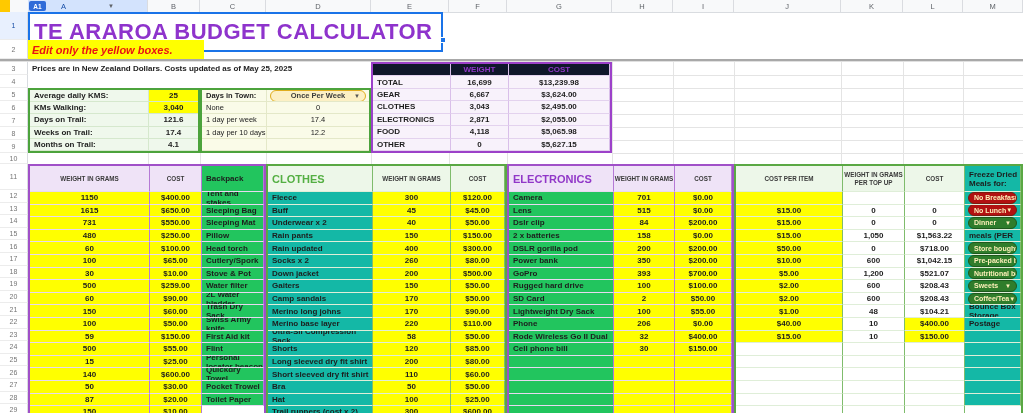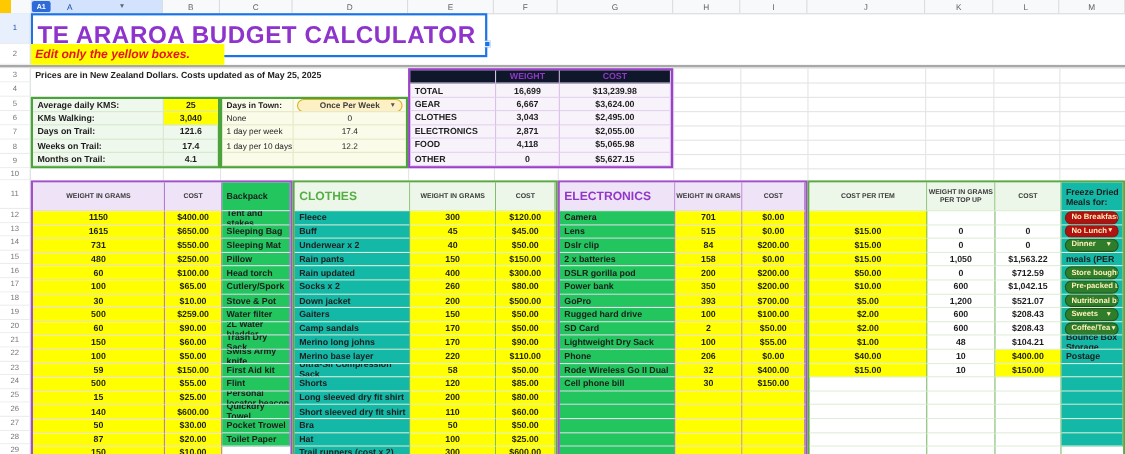--- a/index.html
+++ b/index.html
@@ -403,21 +403,21 @@
           <span>Dinner</span>
           <span class="arr">▼</span>
         </div>
       </div>
       <div class="cell center bold yellow">$15.00</div>
       <div class="cell center bold">1,050</div>
       <div class="cell center bold">$1,563.22</div>
       <div class="cell name white left bold">In town meals (PER DAY)</div>
       <div class="cell center bold yellow">$50.00</div>
       <div class="cell center bold">0</div>
-      <div class="cell center bold">$712.59</div>
+      <div class="cell center bold">$718.00</div>
       <div class="cell name yellow">
         <div class="chip green">
           <span>Store bought lunches</span>
           <span class="arr">▼</span>
         </div>
       </div>
       <div class="cell center bold yellow">$10.00</div>
       <div class="cell center bold">600</div>
       <div class="cell center bold">$1,042.15</div>
       <div class="cell name yellow">

